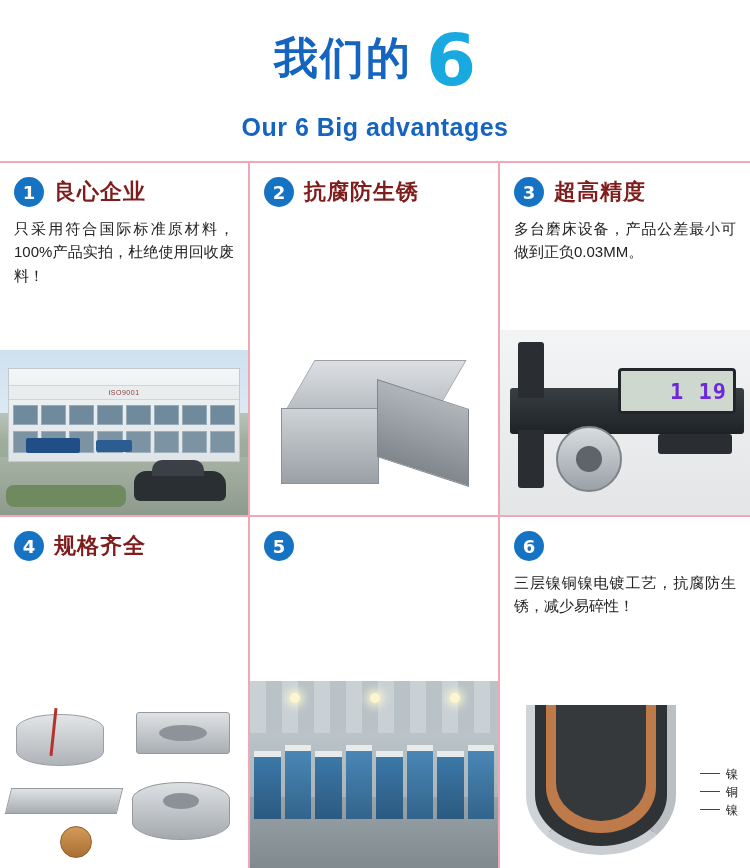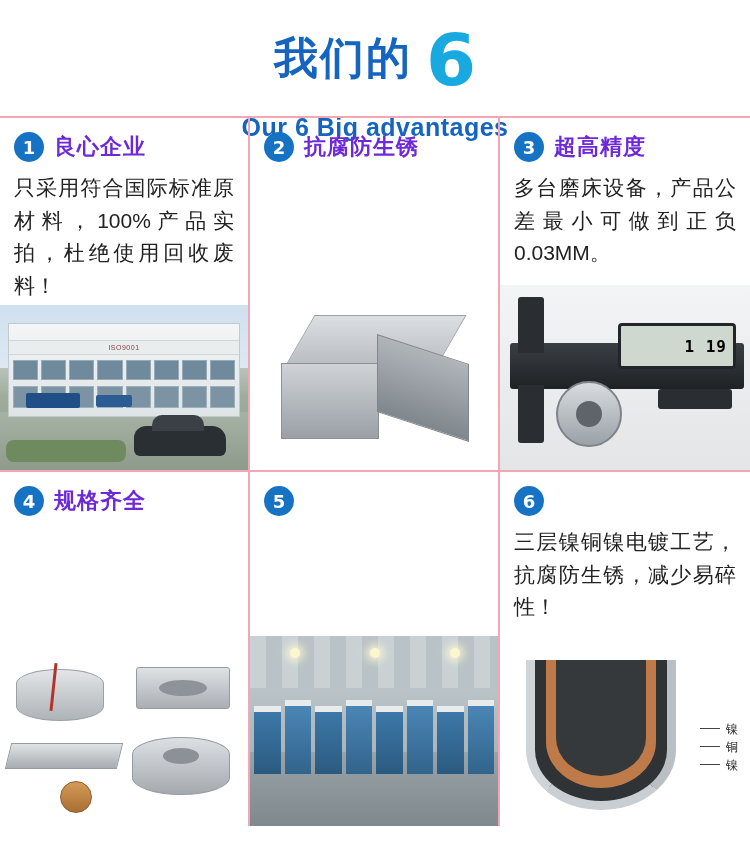--- a/index.html
+++ b/index.html
@@ -16,21 +16,21 @@
   .page {
     position: relative;
     width: 750px;
     height: 868px;
     background: #ffffff;
     box-sizing: border-box;
   }
 
   
   .header {
-    height: 116px;
+    height: 161px;
     padding-top: 26px;
     box-sizing: border-box;
     text-align: center;
   }
   .title-line {
     display: flex;
     align-items: center;
     justify-content: center;
     gap: 14px;
     line-height: 1;
@@ -95,25 +95,25 @@
     font-weight: bold;
     display: flex;
     align-items: center;
     justify-content: center;
     font-family: "DejaVu Sans", sans-serif;
     flex: 0 0 auto;
   }
   .cell-title {
     font-size: 22px;
     font-weight: bold;
-    color: #6d28d9;
+    color: #7f1d1d;
     letter-spacing: 1px;
   }
   .cell-desc {
-    font-size: 21px;
+    font-size: 15px;
     line-height: 1.55;
     color: #222222;
     text-align: justify;
   }
   .cell-media {
     position: absolute;
     left: 0;
     right: 0;
     bottom: 0;
     overflow: hidden;
@@ -281,23 +281,23 @@
     border: 3px solid #22262a;
     border-radius: 4px;
     display: flex;
     align-items: center;
     justify-content: flex-end;
     padding-right: 6px;
     box-sizing: border-box;
   }
   .cal-value {
     font-family: "DejaVu Sans Mono", monospace;
-    font-size: 16px;
+    font-size: 22px;
     font-weight: bold;
-    color: #000000;
+    color: #6d28d9;
     letter-spacing: 1px;
   }
   .cal-jaw-top {
     position: absolute;
     left: 18px; top: 12px;
     width: 26px; height: 56px;
     background: #2a2e32;
     border-radius: 3px 3px 0 0;
   }
   .cal-jaw-bot {

